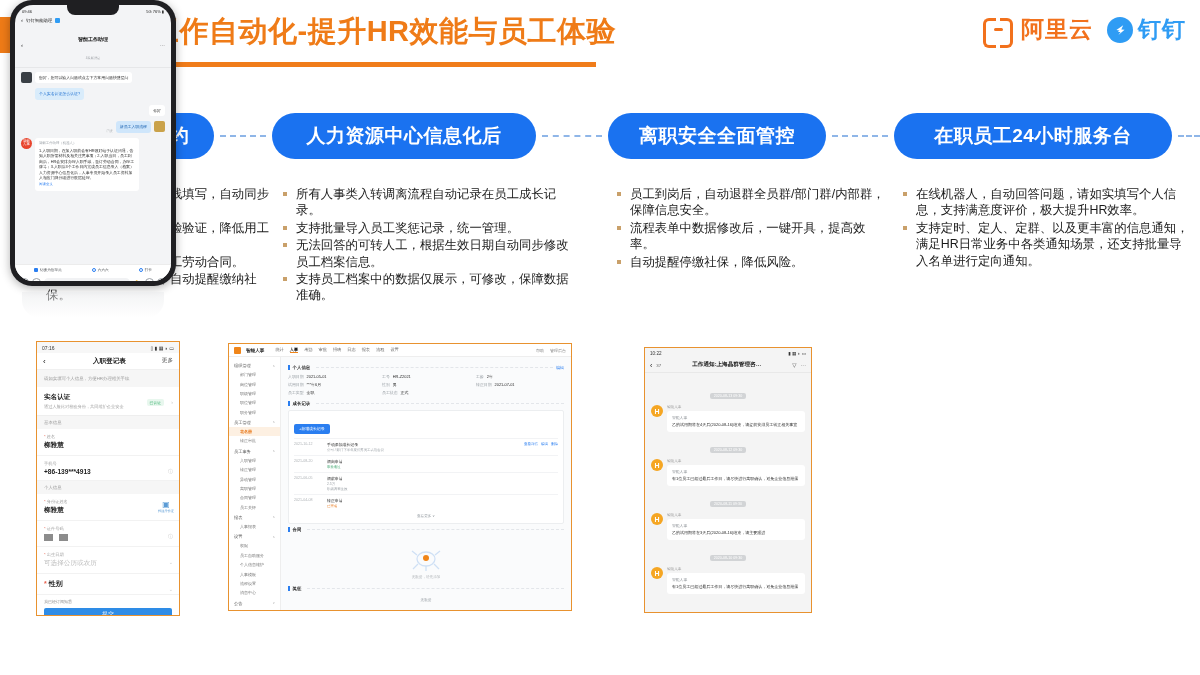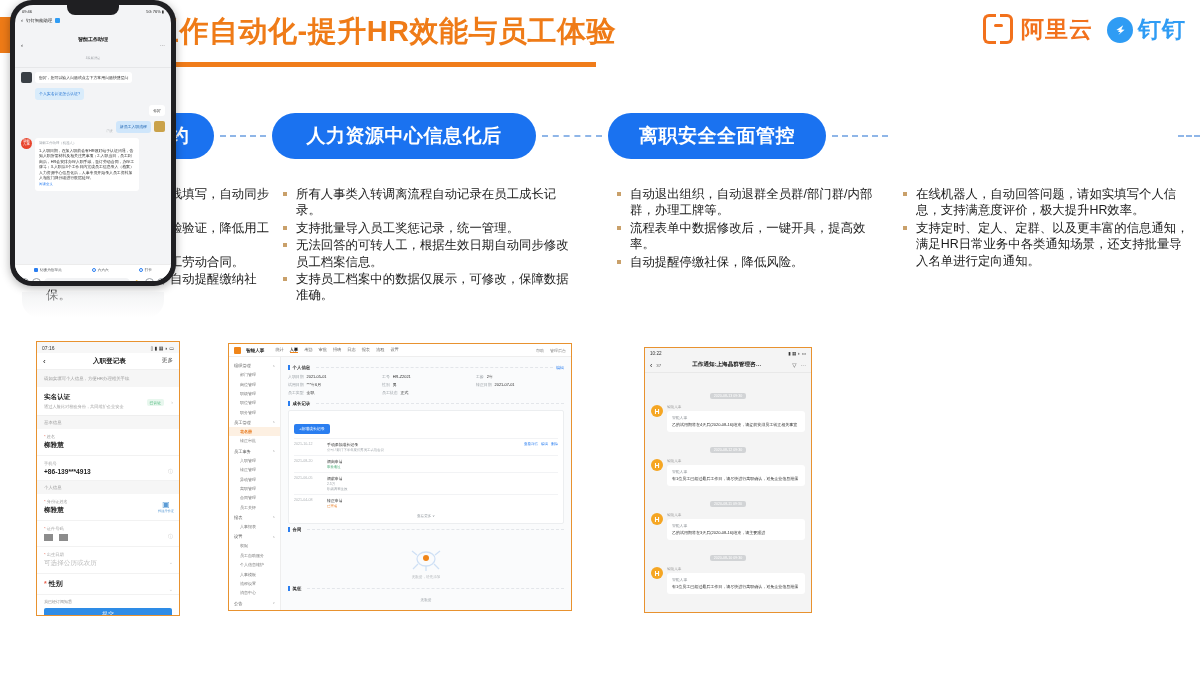--- a/index.html
+++ b/index.html
@@ -23,21 +23,21 @@
     letter-spacing: .5px; white-space: nowrap;
   }
   .title-underline {
     position: absolute; left: 36px; top: 62px; width: 560px; height: 5px;
     background: #f07c1a;
   }
   .logos {
     position: absolute; right: 14px; top: 14px;
     display: flex; align-items: center; gap: 14px;
   }
-  .logo-ali { display: flex; align-items: flex-start; gap: 8px; }
+  .logo-ali { display: flex; align-items: center; gap: 8px; }
   .ali-mark {
     width: 30px; height: 24px; position: relative;
   }
   .ali-mark::before, .ali-mark::after {
     content: ""; position: absolute; top: 0; width: 10px; height: 24px;
     border: 3px solid #f2711c;
   }
   .ali-mark::before { left: 0; border-right: none; border-radius: 6px 0 0 6px; }
   .ali-mark::after { right: 0; border-left: none; border-radius: 0 6px 6px 0; }
   .ali-dash {
@@ -318,37 +318,38 @@
   </div>
 
   <div class="pill-row">
     <div class="dash-link d0"></div>
     <div class="dash-link d1"></div>
     <div class="dash-link d2"></div>
     <div class="dash-link d3"></div>
     <div class="pill p0">一键入职和签约</div>
     <div class="pill p1">人力资源中心信息化后</div>
     <div class="pill p2">离职安全全面管控</div>
+    <div class="pill p3">在职员工24小时服务台</div>
   </div>
 
   <div class="cols">
     <div class="col c0">
       <div class="bullet-item">入职登记表自定义，在线填写，自动同步花名册。</div>
       <div class="bullet-item">实名认证打通公安部人脸验证，降低用工风险。</div>
       <div class="bullet-item">线上一键发起电子签员工劳动合同。</div>
       <div class="bullet-item">自动发起试用期流程，自动提醒缴纳社保。</div>
     </div>
     <div class="col c1">
       <div class="bullet-item">所有人事类入转调离流程自动记录在员工成长记录。</div>
       <div class="bullet-item">支持批量导入员工奖惩记录，统一管理。</div>
       <div class="bullet-item">无法回答的可转人工，根据生效日期自动同步修改员工档案信息。</div>
       <div class="bullet-item">支持员工档案中的数据仅展示，可修改，保障数据准确。</div>
     </div>
     <div class="col c2">
-      <div class="bullet-item">自动退出组织，自动退群全员群/部门群/内部群，办理工牌等。</div>
+      <div class="bullet-item">员工到岗后，自动退群全员群/部门群/内部群，保障信息安全。</div>
       <div class="bullet-item">流程表单中数据修改后，一键开具，提高效率。</div>
       <div class="bullet-item">自动提醒停缴社保，降低风险。</div>
     </div>
     <div class="col c3">
       <div class="bullet-item">在线机器人，自动回答问题，请如实填写个人信息，支持满意度评价，极大提升HR效率。</div>
       <div class="bullet-item">支持定时、定人、定群、以及更丰富的信息通知，满足HR日常业务中各类通知场景，还支持批量导入名单进行定向通知。</div>
     </div>
   </div>
 
   <div class="shot shot1">

